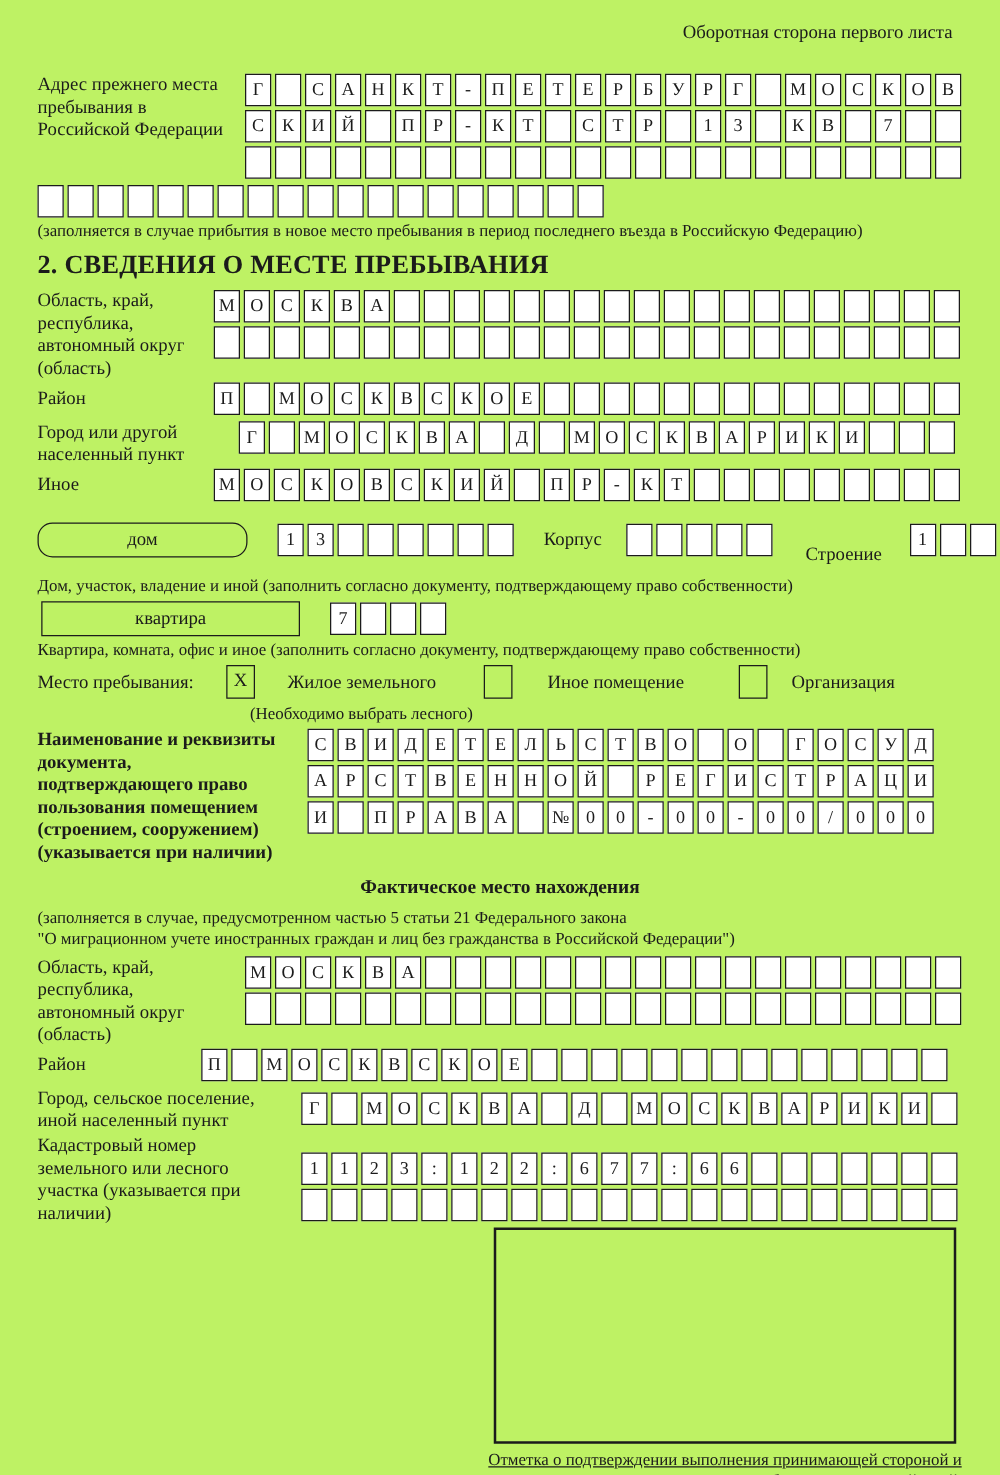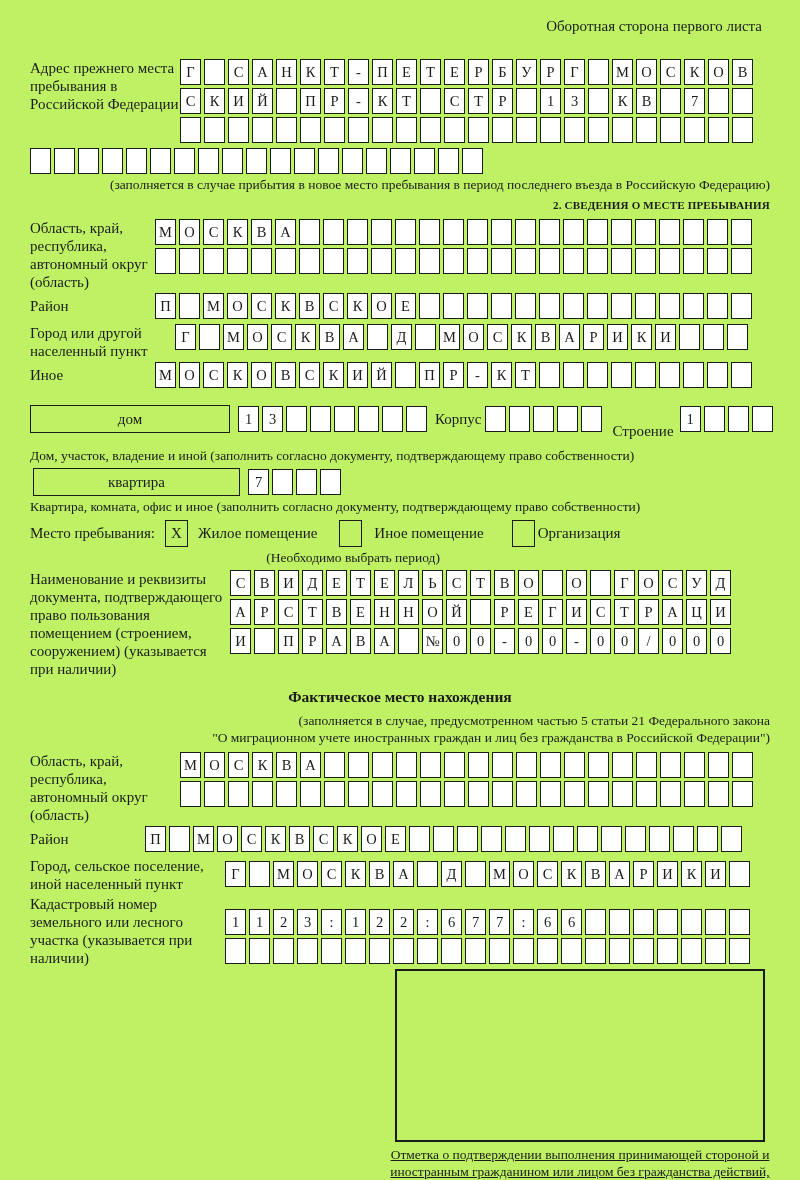--- a/index.html
+++ b/index.html
@@ -7,30 +7,30 @@
     position:relative;
     width:800px;height:1180px;
     box-sizing:border-box;
     padding:8px 30px 0 30px;
     overflow:hidden;
     background:#bef264;
     color:#1b1b1b;
     font-family:"Liberation Serif","DejaVu Serif",serif;
   }
   .hdr-note{text-align:right;font-size:15px;margin:10px 8px 24px 0;}
-  .frow{display:flex;align-items:flex-start;}
+  .frow{display:flex;align-items:flex-start;gap:16px;}
   .flabel{font-size:15px;line-height:18px;flex:0 0 auto;}
   .box-row{display:flex;gap:3px;margin-bottom:3px;}
   .cbox{
     flex:0 0 auto;width:21px;height:26px;box-sizing:border-box;
     border:1.5px solid #1b1b1b;display:flex;align-items:center;justify-content:center;
     font-size:14.5px;line-height:1;background:#fff;
   }
-  .caption{font-size:13.5px;text-align:right;line-height:17px;}
-  .h2title{font-size:11px;font-weight:bold;text-align:right;margin:6px 0 8px 0;letter-spacing:.2px;}
+  .caption{font-size:13.5px;text-align:left;line-height:17px;}
+  .h2title{font-size:21px;font-weight:bold;text-align:left;margin:6px 0 8px 0;letter-spacing:.2px;}
   .h3title{font-size:15.5px;font-weight:bold;text-align:center;margin:10px 0 6px 0;}
   .wide-box{
     box-sizing:border-box;border:1.6px solid #1b1b1b;height:28px;
     display:flex;align-items:center;justify-content:center;font-size:15px;flex:0 0 auto;
   }
   .inline-lbl{font-size:15px;line-height:28px;flex:0 0 auto;}
   .chk{
     flex:0 0 auto;width:23px;height:27px;box-sizing:border-box;border:1.5px solid #1b1b1b;
     display:flex;align-items:center;justify-content:center;font-size:15px;
   }
@@ -299,21 +299,21 @@
         <span class="cbox"></span>
         <span class="cbox"></span>
         <span class="cbox"></span>
         <span class="cbox"></span>
         <span class="cbox"></span>
         <span class="cbox"></span>
       </div>
   </div>
 
   <div class="frow mb2" style="align-items:center;">
-    <div class="wide-box" style="width:200px;">дом</div>
+    <div class="wide-box" style="width:168px;border-radius:12px;">дом</div>
     <div class="box-row" style="margin:0 0 0 8px;">
         <span class="cbox">1</span>
         <span class="cbox">3</span>
         <span class="cbox"></span>
         <span class="cbox"></span>
         <span class="cbox"></span>
         <span class="cbox"></span>
         <span class="cbox"></span>
         <span class="cbox"></span>
       </div>
@@ -339,33 +339,33 @@
     <div class="wide-box" style="width:207px;margin-left:3px;">квартира</div>
     <div class="box-row" style="margin:0 0 0 8px;">
         <span class="cbox">7</span>
         <span class="cbox"></span>
         <span class="cbox"></span>
         <span class="cbox"></span>
       </div>
   </div>
   <div class="caption mb4" style="text-align:left;">Квартира, комната, офис и иное (заполнить согласно документу, подтверждающему право собственности)</div>
 
-  <div class="frow mb2" style="align-items:flex-end;">
+  <div class="frow mb2" style="align-items:flex-start;">
     <div class="inline-lbl">Место пребывания:</div>
     <div class="chk" style="margin-left:10px;">X</div>
-    <div class="inline-lbl" style="margin-left:10px;">Жилое помещение</div>
+    <div class="inline-lbl" style="margin-left:10px;">Жилое земельного</div>
     <div class="chk" style="margin-left:22px;"></div>
     <div class="inline-lbl" style="margin-left:12px;">Иное помещение</div>
     <div class="chk" style="margin-left:28px;"></div>
     <div class="inline-lbl" style="margin-left:3px;">Организация</div>
   </div>
-  <div class="caption mb4" style="width:240px;margin-left:170px;">(Необходимо выбрать период)</div>
-
-  <div class="frow mb2">
-    <div class="flabel" style="width:200px;">Наименование и реквизиты документа, подтверждающего право пользования помещением (строением, сооружением) (указывается при наличии)</div>
+  <div class="caption mb4" style="width:240px;margin-left:170px;">(Необходимо выбрать лесного)</div>
+
+  <div class="frow mb2">
+    <div class="flabel" style="width:200px;font-weight:bold;">Наименование и реквизиты документа, подтверждающего право пользования помещением (строением, сооружением) (указывается при наличии)</div>
     <div>
       <div class="box-row">
           <span class="cbox">С</span>
           <span class="cbox">В</span>
           <span class="cbox">И</span>
           <span class="cbox">Д</span>
           <span class="cbox">Е</span>
           <span class="cbox">Т</span>
           <span class="cbox">Е</span>
           <span class="cbox">Л</span>

